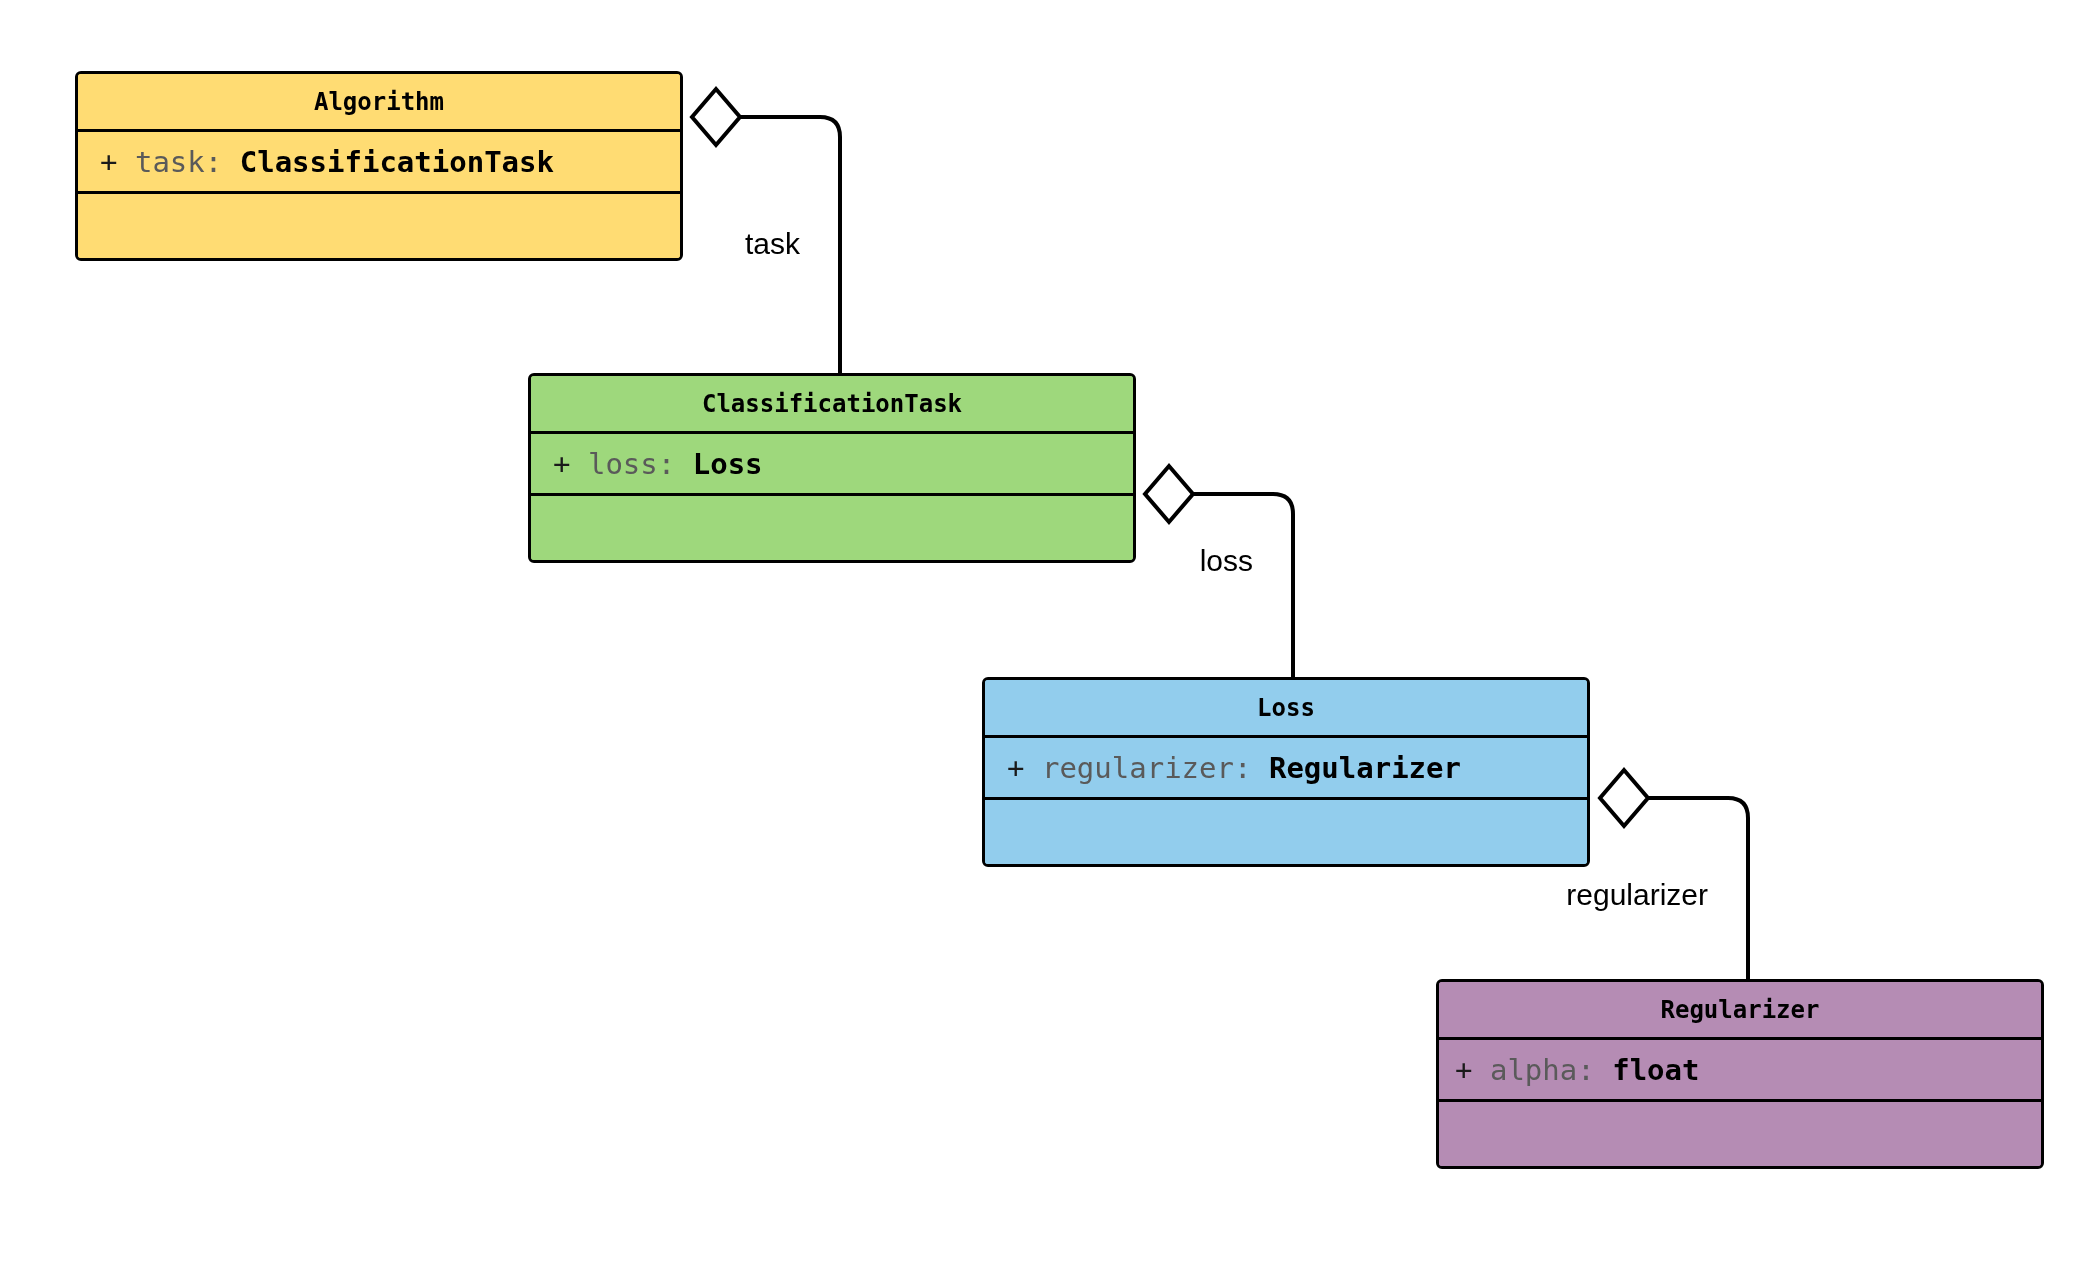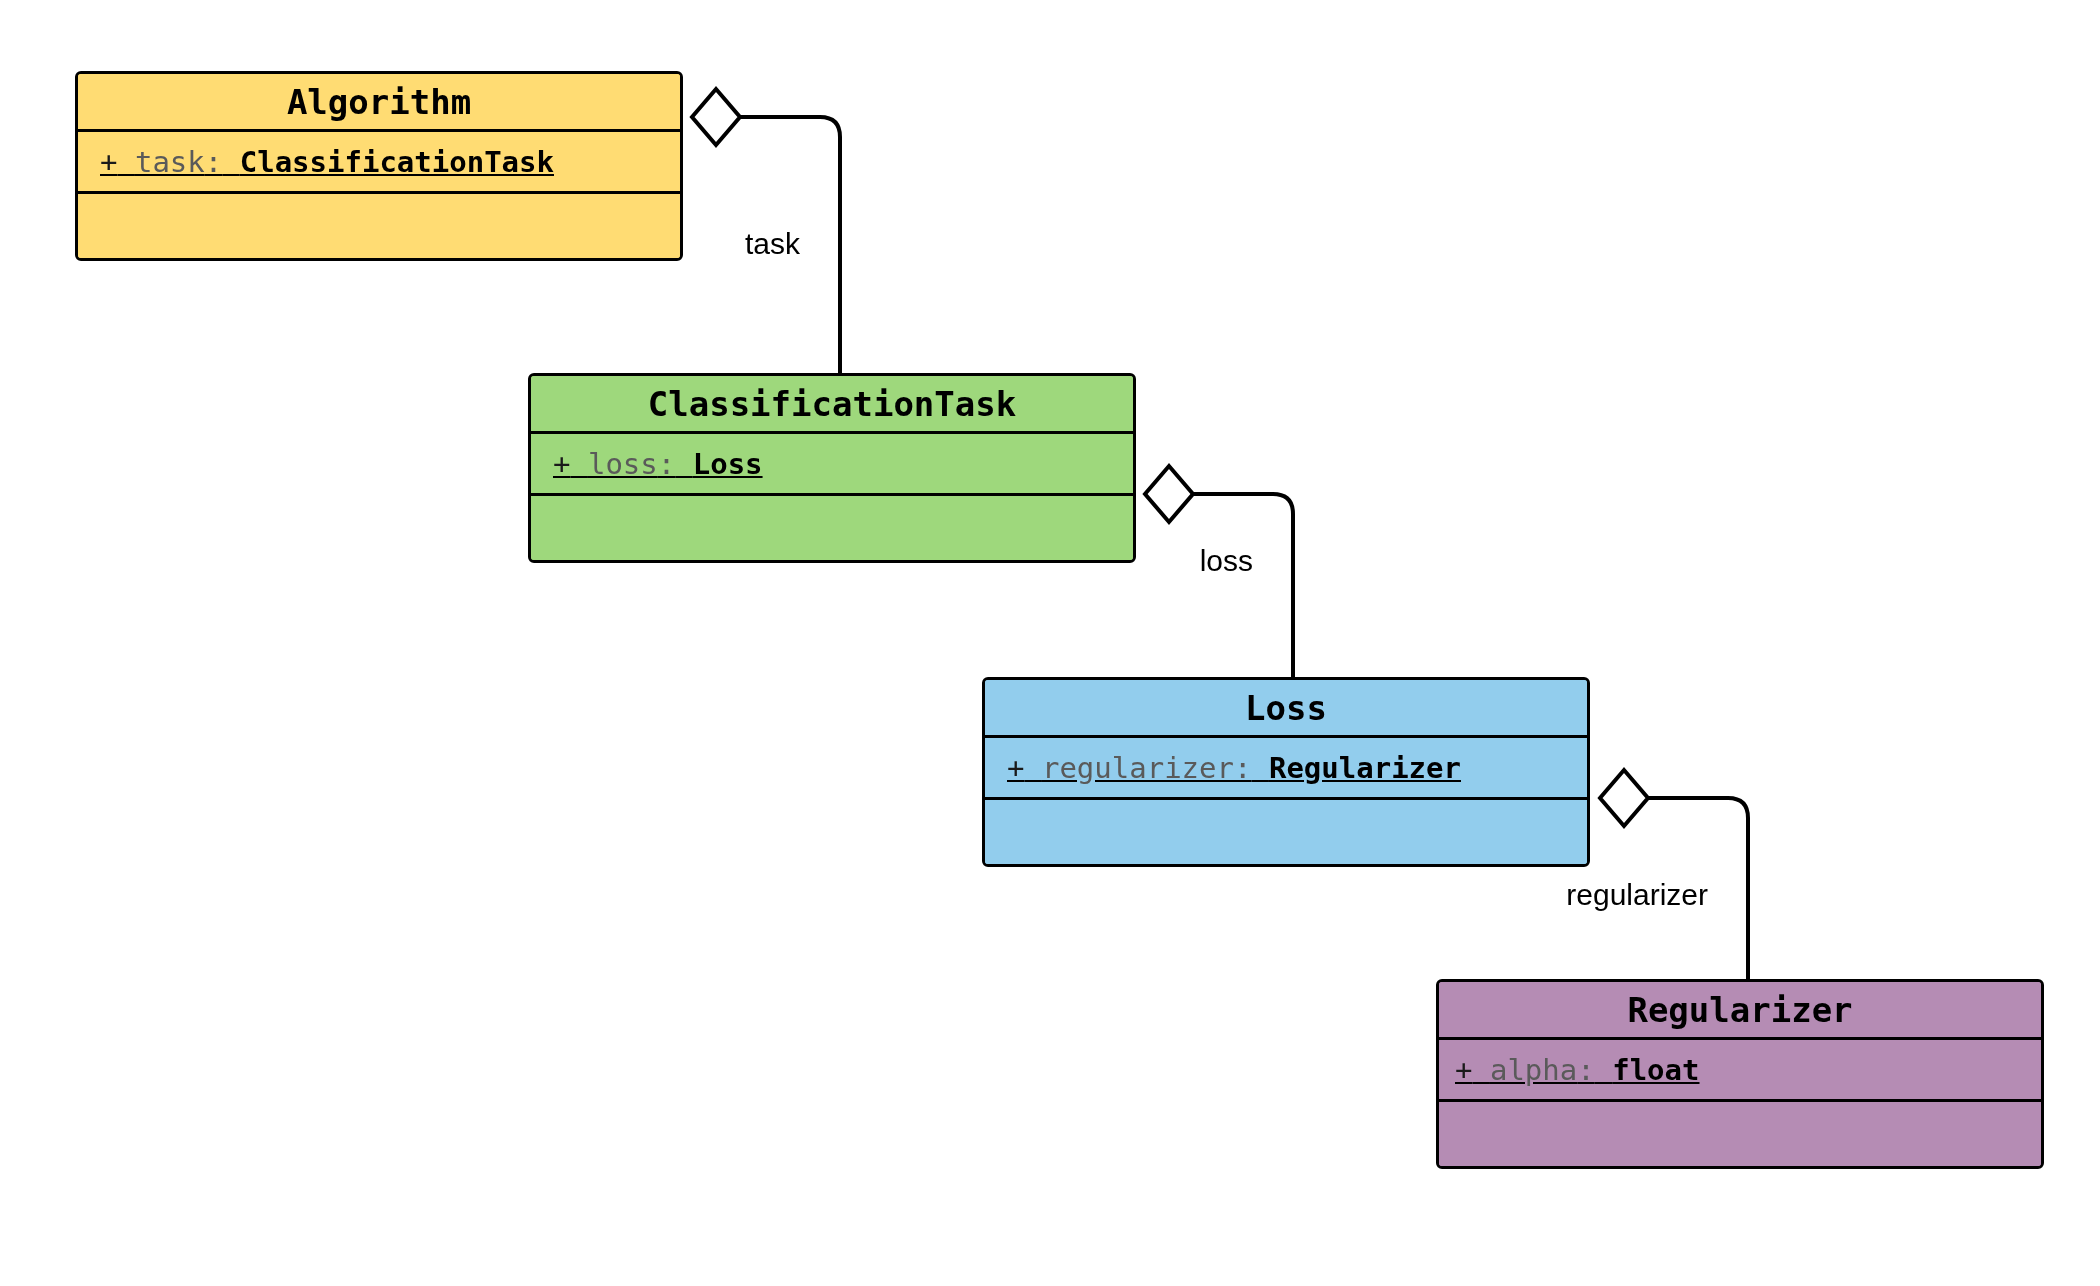--- a/index.html
+++ b/index.html
@@ -60,38 +60,37 @@
     border: 3px solid #000000;
     border-radius: 6px;
     overflow: hidden;
     background: #ffffff;
   }
   .uml-title {
     box-sizing: border-box;
     text-align: center;
     font-family: "DejaVu Sans Mono", monospace;
     font-weight: bold;
-    font-size: 34px;
+    font-size: 24px;
     color: #000000;
     letter-spacing: 0px;
     display: flex;
     align-items: center;
     justify-content: center;
     border-bottom: 3px solid #000000;
   }
   .uml-attrs {
     box-sizing: border-box;
     display: flex;
     align-items: center;
     padding-left: 22px;
     border-bottom: 3px solid #000000;
     font-family: "DejaVu Sans Mono", monospace;
     font-size: 29px;
     white-space: nowrap;
-    text-decoration: underline;
   }
   .uml-ops {
     box-sizing: border-box;
   }
   .attr-vis {
     color: #1a1a1a;
     font-weight: normal;
   }
   .attr-name {
     color: #5a5a5a;

